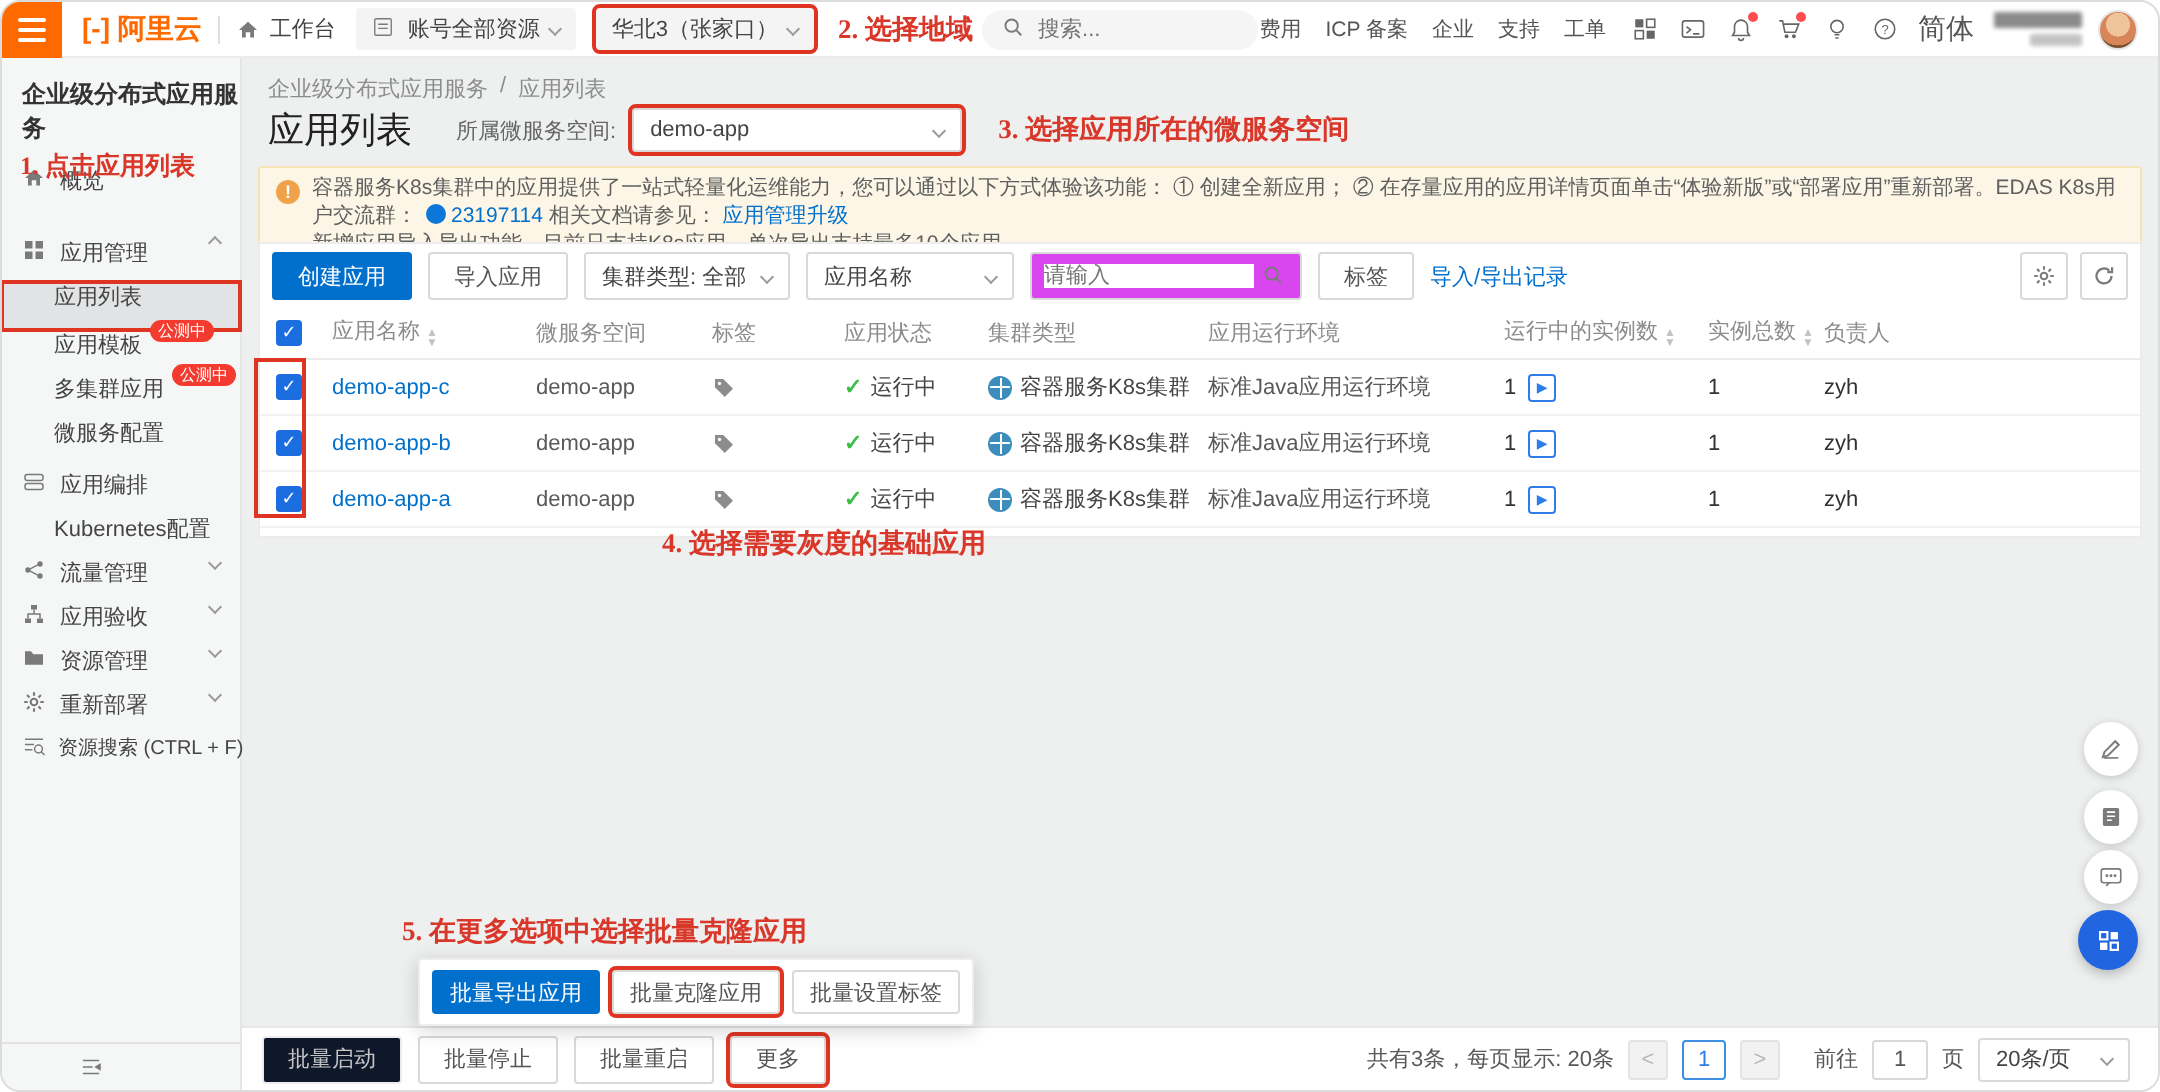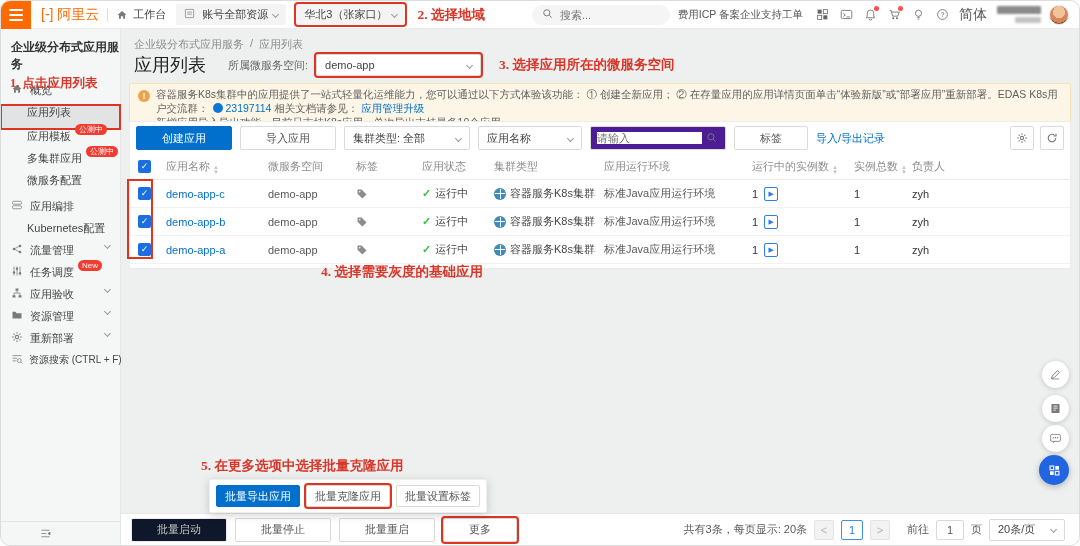--- a/index.html
+++ b/index.html
@@ -6,31 +6,31 @@
   html,body { background:#fff; font-family:"Liberation Sans",sans-serif; }
   .screen { position:relative; width:1080px; height:546px; background:#eef0f0;
             border:1px solid #dcdcdc; border-radius:10px; overflow:hidden; font-size:11px; color:#333; }
 
   
   .topbar { position:absolute; top:0; left:0; right:0; height:28px; background:#fff;
             border-bottom:1px solid #ececec; display:flex; align-items:center; z-index:30; }
   .burger { width:30px; height:28px; background:#ff6a00; display:flex; flex-direction:column;
             justify-content:center; align-items:center; gap:3px; cursor:pointer; flex:0 0 auto;}
   .burger i { display:block; width:14px; height:2px; background:#fff; border-radius:1px; }
-  .brand { display:flex; align-items:center; gap:4px; margin-left:10px; color:#ff6a00; font-weight:normal; font-size:14px; white-space:nowrap;}
+  .brand { display:flex; align-items:center; gap:4px; margin-left:10px; color:#ff6a00; font-weight:bold; font-size:14px; white-space:nowrap;}
   .tb-sep { width:1px; height:14px; background:#e0e0e0; margin:0 8px; }
   .tb-item { display:flex; align-items:flex-end; gap:4px; color:#444; white-space:nowrap; cursor:pointer; }
   .tb-pill { display:flex; align-items:center; gap:5px; background:#f4f4f4; border-radius:2px;
              padding:3px 8px; margin-left:10px; color:#444; white-space:nowrap; cursor:pointer; }
   .red-outline { outline:2px solid #df3422; outline-offset:0px; }
   .annotation { color:#d8372a; font-weight:bold; font-size:13.5px; font-family:"Liberation Serif",serif; white-space:nowrap; }
   .tb-search { display:flex; align-items:center; gap:5px; background:#f5f5f5; border-radius:11px;
                height:20px; padding:0 10px; width:138px; color:#9b9b9b; }
   .tb-search input { border:none; outline:none; background:transparent; width:100px; font-size:11px; color:#666; }
-  .tb-links { display:flex; align-items:center; color:#555; font-size:10.5px;text-align:right; }
+  .tb-links { display:flex; align-items:center; gap:12px; color:#555; font-size:10.5px;text-align:right; }
   .tb-icons { display:flex; align-items:center; gap:10px; margin-left:12px; color:#666; }
   .tb-ic { position:relative; width:14px; height:14px; display:flex; align-items:center; justify-content:center; cursor:pointer;}
   .dot-red { position:absolute; top:-2px; right:-2px; width:5px; height:5px; border-radius:50%; background:#ff4d4f; }
   .masked { display:flex; flex-direction:column; align-items:flex-end; gap:3px; margin-left:10px; filter:blur(1px); }
   .masked .m1 { width:44px; height:8px; background:#8a8a8a; border-radius:1px; }
   .masked .m2 { width:26px; height:6px; background:#c3c3c3; border-radius:1px; }
   .avatar { width:20px; height:20px; border-radius:50%; margin:0 10px 0 8px; flex:0 0 auto;
             background:radial-gradient(circle at 50% 35%, #f0c49a 0 40%, #d8855a 41% 70%, #7a5230 71%); border:1px solid #e5e5e5;}
 
   
@@ -64,25 +64,25 @@
 
   .banner { position:absolute; left:8px; right:8px; top:54px; background:#fdf6e6; border:1px solid #f6e3b6;
             border-radius:2px; padding:3px 8px 3px 26px; color:#5f5f5f; font-size:10.5px; line-height:14px; }
   .warn-ic { position:absolute; left:8px; top:6px; width:12px; height:12px; border-radius:50%; background:#f0a24b;
              color:#fff; font-size:9px; font-weight:bold; text-align:center; line-height:12px; }
   .blue { color:#0070cc; cursor:pointer; }
   .qq-ic { display:inline-block; width:10px; height:10px; border-radius:50%; background:#0b77d9; vertical-align:-1px; margin:0 3px 0 4px;}
 
   .card { position:absolute; left:8px; right:8px; top:92px; height:148px; background:#fff; border:1px solid #ececec; }
   .toolbar { display:flex; align-items:center; height:32px; padding:0 6px; gap:8px; }
-  .btn { height:24px; display:inline-flex; align-items:center; justify-content:center; padding:0 25px;
+  .btn { height:24px; display:inline-flex; align-items:center; justify-content:center; padding:0 12px;
          border:1px solid #d9d9d9; border-radius:2px; background:#fff; color:#555; cursor:pointer; white-space:nowrap; font-size:11px;}
   .btn-primary { background:#0070cc; border-color:#0070cc; color:#fff; }
-  .tb-select { height:24px; } .sel-cluster { width:126px; } .sel-field { width:104px; }
-  .tb-input { height:24px; width:136px; background:#4c1d95; border:1px solid #d9d9d9; border-radius:2px;
+  .tb-select { height:24px; } .sel-cluster { width:103px; } .sel-field { width:104px; }
+  .tb-input { height:24px; width:136px; background:#d946ef; border:1px solid #d9d9d9; border-radius:2px;
               display:flex; align-items:center; padding:0 6px; gap:4px; color:#bbb;}
   .tb-input input { border:none; outline:none; flex:1; font-size:11px; color:#555; width:90px;}
   .iconbtn { width:24px; height:24px; padding:0; display:inline-flex; align-items:center; justify-content:center; color:#777;}
   .toolbar-right { margin-left:auto; display:flex; gap:6px; }
 
   .tgrid { display:grid; grid-template-columns:28px 102px 88px 66px 72px 110px 148px 102px 58px 1fr;
            align-items:center; padding-left:8px; }
   .thead { height:26px; border-bottom:1px solid #ececec; color:#8c8c8c; }
   .trow { height:28px; border-bottom:1px solid #f2f2f2; }
   .cbx { width:13px; height:13px; background:#1b6ee0; border-radius:2px; color:#fff; font-size:9px;
@@ -96,21 +96,21 @@
   .cluster { display:flex; align-items:center; gap:4px; color:#454545;}
   .globe { width:12px; height:12px; border-radius:50%; background:#3c8dbc; position:relative; flex:0 0 auto;}
   .globe:before, .globe:after { content:""; position:absolute; background:#fff; }
   .globe:before { left:50%; top:1px; bottom:1px; width:1px; margin-left:-0.5px;}
   .globe:after { top:50%; left:1px; right:1px; height:1px; margin-top:-0.5px;}
   .runwrap { display:flex; align-items:center; gap:6px; }
   .play { width:14px; height:14px; border:1px solid #2d7ce8; border-radius:2px; color:#2d7ce8;
           font-size:7px; display:inline-flex; align-items:center; justify-content:center; cursor:pointer;}
 
   .cbx-redbox { position:absolute; left:6px; top:150px; width:26px; height:80px; border:2px solid #df3422; z-index:6; pointer-events:none;}
-  .annot4 { position:absolute; left:200px; top:234px; }
+  .annot4 { position:absolute; left:210px; top:234px; }
   .annot5 { position:absolute; left:80px; top:428px; }
 
   .popup { position:absolute; left:88px; top:450px; background:#fff; border:1px solid #eee; border-radius:2px;
            box-shadow:0 2px 10px rgba(0,0,0,.18); padding:5px 6px; display:flex; gap:6px; z-index:12;}
   .popup .btn { height:22px; font-size:11px; padding:0 8px;}
 
   .footerbar { position:absolute; left:0; right:0; bottom:0; height:32px; background:#fff; border-top:1px solid #e7e7e7;
                display:flex; align-items:center; padding:0 14px 0 10px; gap:8px; z-index:10;}
   .btn-disabled { color:#c5c5c5; background:#0f172a; border-color:#ebebeb; cursor:default; }
   .pager { margin-left:auto; display:flex; align-items:center; gap:7px; color:#595959; }
@@ -241,20 +241,32 @@
       <span class="sb-ico">
         <svg viewBox="0 0 16 16" width="12" height="12">
             <path d="M8 2.5 14 8h-2v5H9.5V9.5h-3V13H4V8H2z" fill="currentColor"></path>
           </svg>
       </span>
         <span class="lbl">概览</span>
     </div>
 
     <div class="sb-annot1 annotation" style="font-size:12.5px">1. 点击应用列表</div>
 
+    <div class="sb-item" style="margin-top:14px">
+      <span class="sb-ico">
+        <svg viewBox="0 0 16 16" width="12" height="12">
+            <rect x="2" y="2" width="5" height="5" fill="currentColor"></rect>
+            <rect x="9" y="2" width="5" height="5" fill="currentColor"></rect>
+            <rect x="2" y="9" width="5" height="5" fill="currentColor"></rect>
+            <rect x="9" y="9" width="5" height="5" fill="currentColor"></rect>
+          </svg>
+      </span>
+        <span class="lbl">应用管理</span>
+      <span class="chv chv-u sb-chv"></span>
+    </div>
 
     <div class="sb-item sb-sub sb-sel">
       <span class="lbl">应用列表</span>
     </div>
     <div class="sb-item sb-sub">
       <span class="lbl">应用模板</span>
       <span class="badge">公测中</span>
     </div>
     <div class="sb-item sb-sub">
       <span class="lbl">多集群应用</span>
@@ -280,32 +292,20 @@
       <span class="sb-ico">
         <svg viewBox="0 0 16 16" width="12" height="12">
             <circle cx="4" cy="8" r="1.8" fill="currentColor"></circle>
             <circle cx="12" cy="4" r="1.8" fill="currentColor"></circle>
             <circle cx="12" cy="12" r="1.8" fill="currentColor"></circle>
             <path d="M5.5 7.2 10.5 4.6M5.5 8.8 10.5 11.4" stroke="currentColor"></path>
           </svg>
       </span>
         <span class="lbl">流量管理</span>
       <span class="chv chv-d sb-chv"></span>
-    </div>
-    <div class="sb-item">
-      <span class="sb-ico">
-        <svg viewBox="0 0 16 16" width="12" height="12">
-            <path d="M4 2v12M8 2v12M12 2v12" stroke="currentColor"></path>
-            <circle cx="4" cy="10" r="1.6" fill="currentColor"></circle>
-            <circle cx="8" cy="5" r="1.6" fill="currentColor"></circle>
-            <circle cx="12" cy="11" r="1.6" fill="currentColor"></circle>
-          </svg>
-      </span>
-        <span class="lbl">任务调度</span>
-      <span class="badge">New</span>
     </div>
     <div class="sb-item">
       <span class="sb-ico">
         <svg viewBox="0 0 16 16" width="12" height="12">
             <rect x="6" y="2" width="4" height="3" fill="currentColor"></rect>
             <rect x="2" y="11" width="4" height="3" fill="currentColor"></rect>
             <rect x="10" y="11" width="4" height="3" fill="currentColor"></rect>
             <path d="M8 5v3M4 11V8h8v3" fill="none" stroke="currentColor"></path>
           </svg>
       </span>

